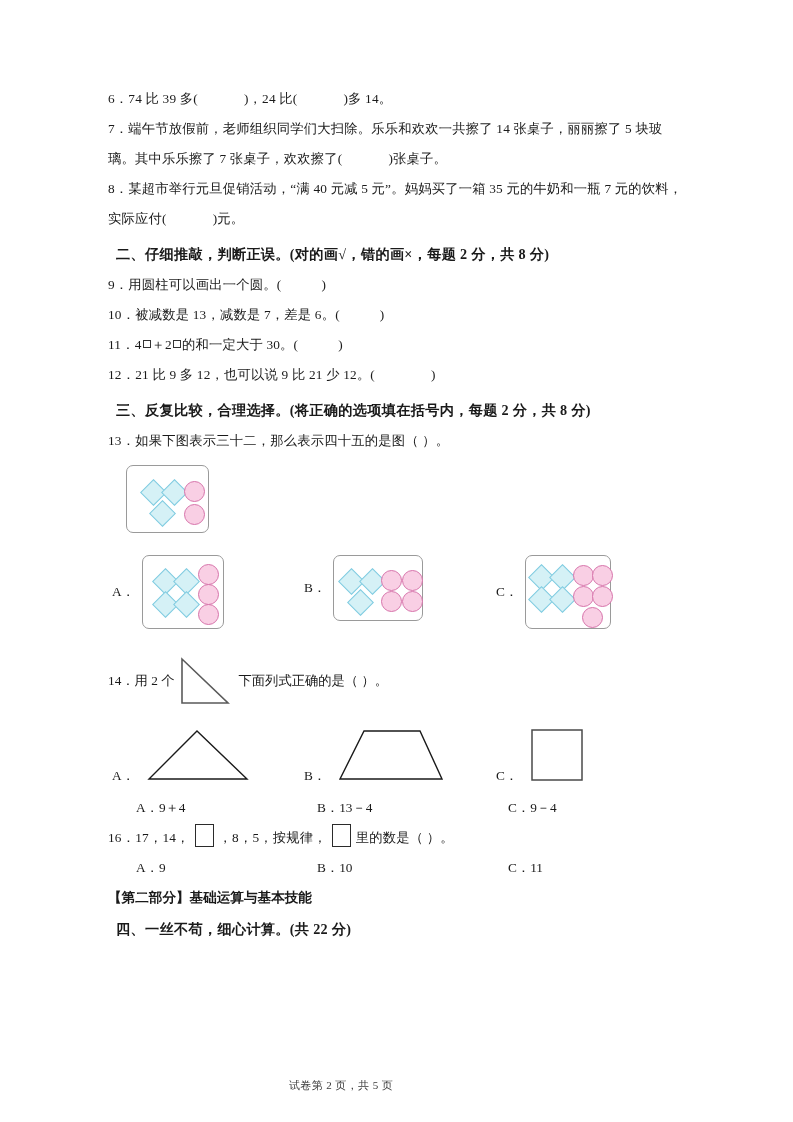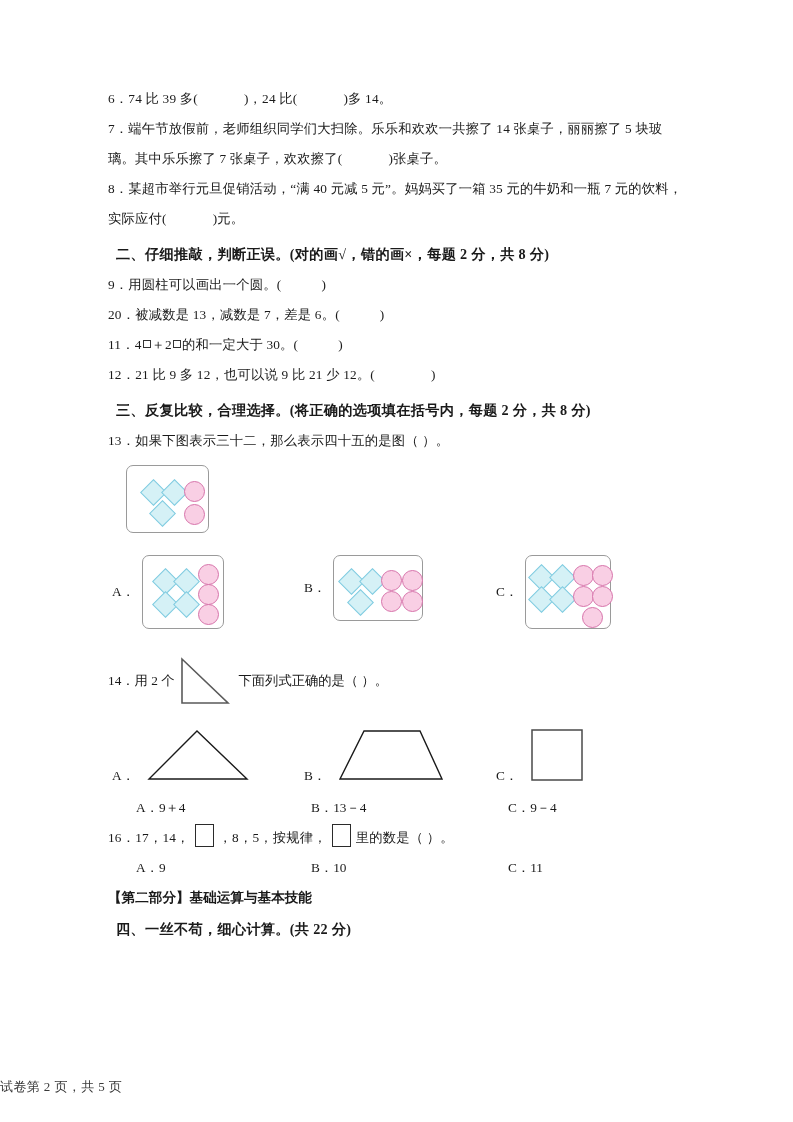--- a/index.html
+++ b/index.html
@@ -152,30 +152,31 @@
 
   
   .choices {
     position: relative;
     height: 30px;
     font-size: 13.3px;
     line-height: 30px;
   }
   .ch { position: absolute; white-space: nowrap; }
   .ch-a { left: 28px; }
-  .ch-b { left: 203px; }
+  .ch-b { left: 209px; }
   .ch-c { left: 400px; }
 
   
   .footer {
     position: absolute;
     left: 0;
     top: 1078px;
     width: 682px;
-    font-size: 13px;
+    text-align: center;
+    font-size: 11px;
     color: #3a3a3a;
     letter-spacing: 0.4px;
   }
 </style>
 </head>
 <body>
 
 <div class="page">
   <div class="content">
 
@@ -193,21 +194,21 @@
 
     <div class="row-gap-2"></div>
 
     <div class="section-head">二、仔细推敲，判断正误。(对的画√，错的画×，每题 2 分，共 8 分)</div>
 
     <div class="q">
       <span>9．</span><span>用圆柱可以画出一个圆。(</span><span class="blank-sm"></span><span>)</span>
     </div>
 
     <div class="q">
-      <span>20．</span><span>被减数是 13，减数是 7，差是 6。(</span><span class="blank-sm"></span><span>)</span>
+      <span>10．</span><span>被减数是 13，减数是 7，差是 6。(</span><span class="blank-sm"></span><span>)</span>
     </div>
 
     <div class="q">
       <span>11．</span><span>4</span><span class="sq"></span><span>＋2</span><span class="sq"></span><span>的和一定大于 30。(</span><span class="blank-sm"></span><span>)</span>
     </div>
 
     <div class="q">
       <span>12．</span><span>21 比 9 多 12，也可以说 9 比 21 少 12。(</span><span class="blank-lg"></span><span>)</span>
     </div>
 

